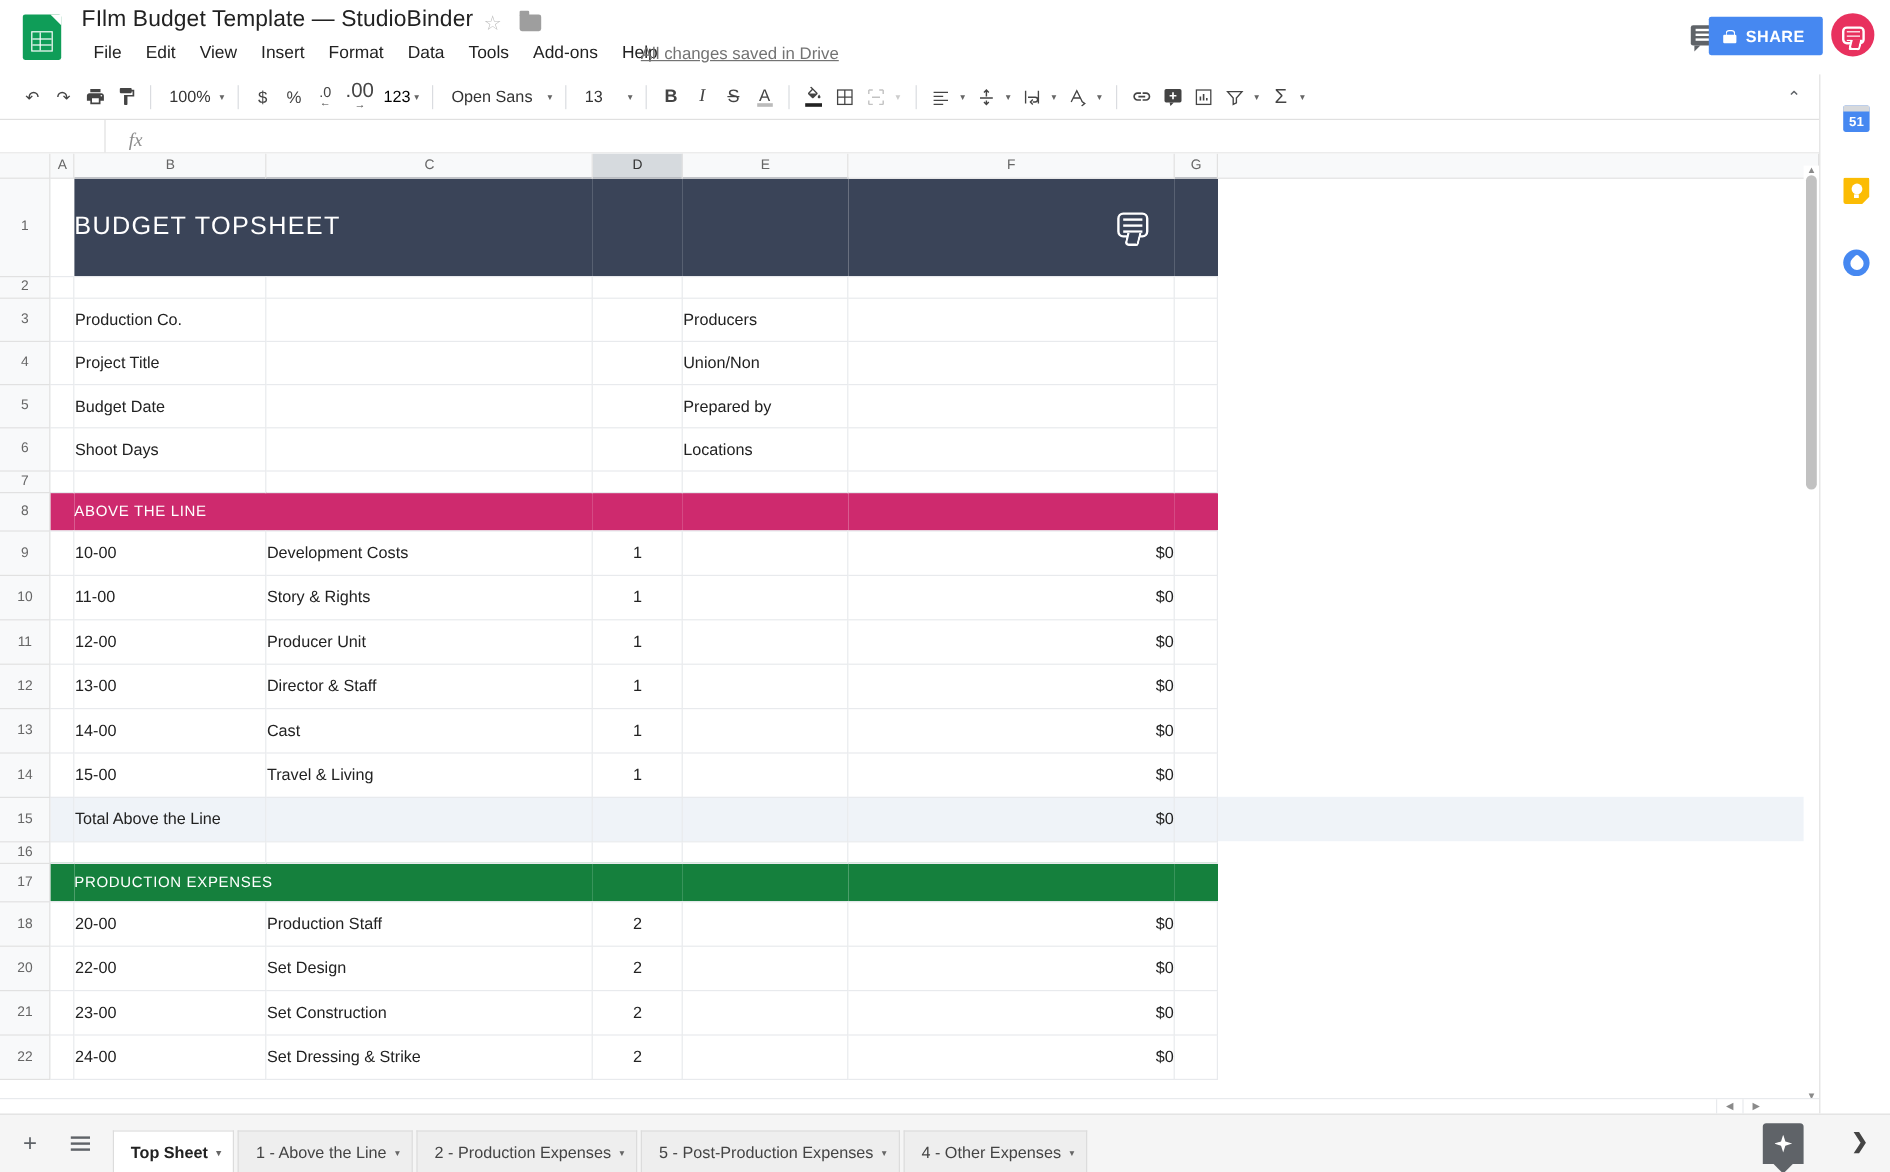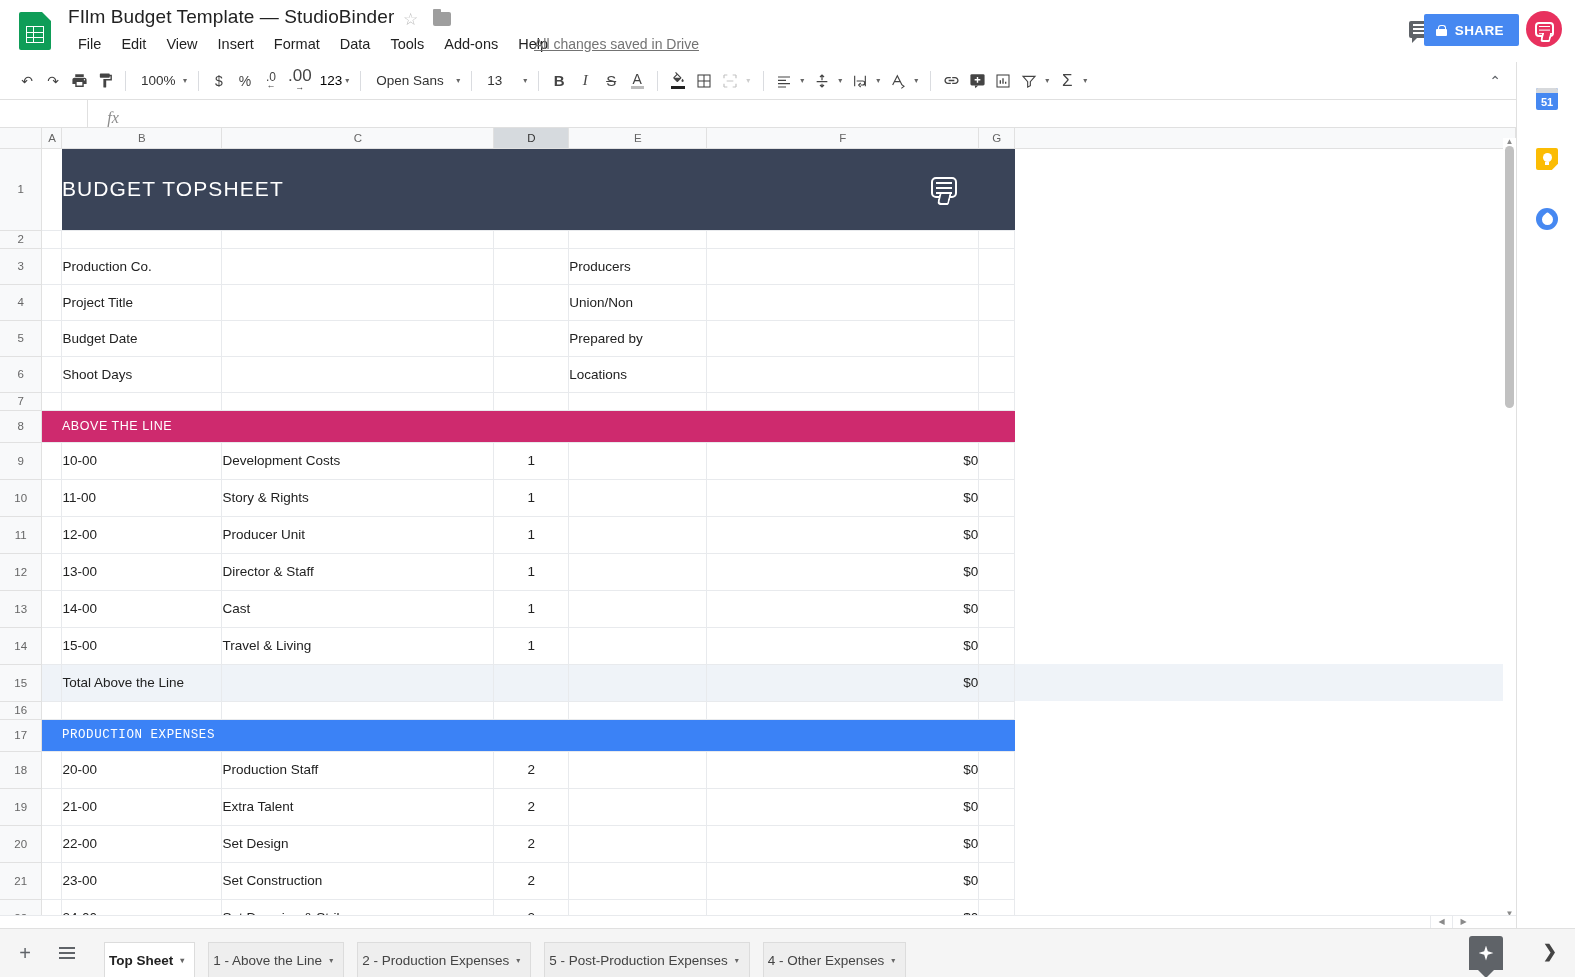--- a/index.html
+++ b/index.html
@@ -138,21 +138,21 @@
   .hdr-title { font-size: 21px; letter-spacing: 1.1px; color:#fff; font-weight: normal; }
 
   .r-blank { height: 18px; }
   .r-info  { height: 36px; }
   .r-band  { height: 32px; }
   .r-item  { height: 37px; }
   .r-total { height: 37px; background: #eff3f8; }
 
   .bold { font-weight: bold; margin-left: 40px; }
   .band-pink { background: #CE2A6E; }
-  .band-blue { background: #3b82f6; font-family: Liberation Mono, monospace; }
+  .band-blue { background: #15803d; }
   .band-label { color:#fff; font-weight: bold; font-size: 12.5px; letter-spacing: .55px; }
   .center { text-align: center; }
   .right  { text-align: right; }
   .soft   { border-color: #e8eaed; }
 
   .sb-logo-cell { position: relative; }
   .sb-logo-sm {
     position: absolute; right: 22px; top: 50%; margin-top: -12px;
     width: 26px; height: 21px; border: 2.2px solid #fff; border-radius: 5px;
   }
@@ -176,23 +176,23 @@
   .tabbar {
     position: absolute; left: 0; bottom: 0; width: 1575px; height: 49px;
     background: #f5f5f5; border-top: 1px solid #e0e0e0; display: flex; align-items: center;
   }
   .tb-ico { width: 34px; height: 34px; margin-left: 8px; display:flex; align-items:center; justify-content:center;
             font-size: 20px; color: #5f6368; border-radius: 50%; }
   .hamb { width: 16px; height: 13px; position: relative; }
   .hamb i { position:absolute; left:0; top:0; width:16px; height:2px; background:#5f6368; box-shadow: 0 5px 0 #5f6368, 0 10px 0 #5f6368; }
   .tabs { display: flex; align-items: flex-end; height: 49px; margin-left: 10px; }
   .tab {
-    height: 36px; display:flex; align-items:center; gap:7px; padding: 0 10px 0 4px;
+    height: 36px; display:flex; align-items:center; gap:7px; padding: 0 10px 0 14px;
     background: #eeeeee; border: 1px solid #dcdcdc; border-bottom: none;
-    margin-right: 3px; font-size: 13.5px; color: #444; cursor: default; white-space: nowrap; margin-left: 10px;
+    margin-right: 3px; font-size: 13.5px; color: #444; cursor: default; white-space: nowrap;
   }
   .tab.active { background: #fff; color: #222; font-weight: bold; border-color: #dcdcdc; }
   .tab .cv { font-size: 8px; color: #666; }
   .explore-btn {
     position: absolute; right: 72px; bottom: 7px; width: 34px; height: 34px;
     background: #5f6368; border-radius: 3px 3px 0 0; display:flex; align-items:center; justify-content:center;
   }
   .explore-btn::after {
     content:""; position:absolute; bottom:-8px; left:9px;
     border-width: 8px 8px 0 8px; border-style: solid; border-color: #5f6368 transparent transparent transparent;
@@ -611,31 +611,20 @@
             <td class="cell nb band-blue"></td>
             <td class="cell nb band-blue"></td>
             <td class="cell nb band-blue"></td>
             <td class="cell nb"></td>
           </tr>
           <tr class="r-item">
             <td class="rowhdr">18</td>
             <td class="cell"></td>
             <td class="cell">20-00</td>
             <td class="cell">Production Staff</td>
-            <td class="cell center">2</td>
-            <td class="cell"></td>
-            <td class="cell right">$0</td>
-            <td class="cell"></td>
-            <td class="cell nb"></td>
-          </tr>
-          <tr class="r-item">
-            <td class="rowhdr">19</td>
-            <td class="cell"></td>
-            <td class="cell">21-00</td>
-            <td class="cell">Extra Talent</td>
             <td class="cell center">2</td>
             <td class="cell"></td>
             <td class="cell right">$0</td>
             <td class="cell"></td>
             <td class="cell nb"></td>
           </tr>
           <tr class="r-item">
             <td class="rowhdr">20</td>
             <td class="cell"></td>
             <td class="cell">22-00</td>

